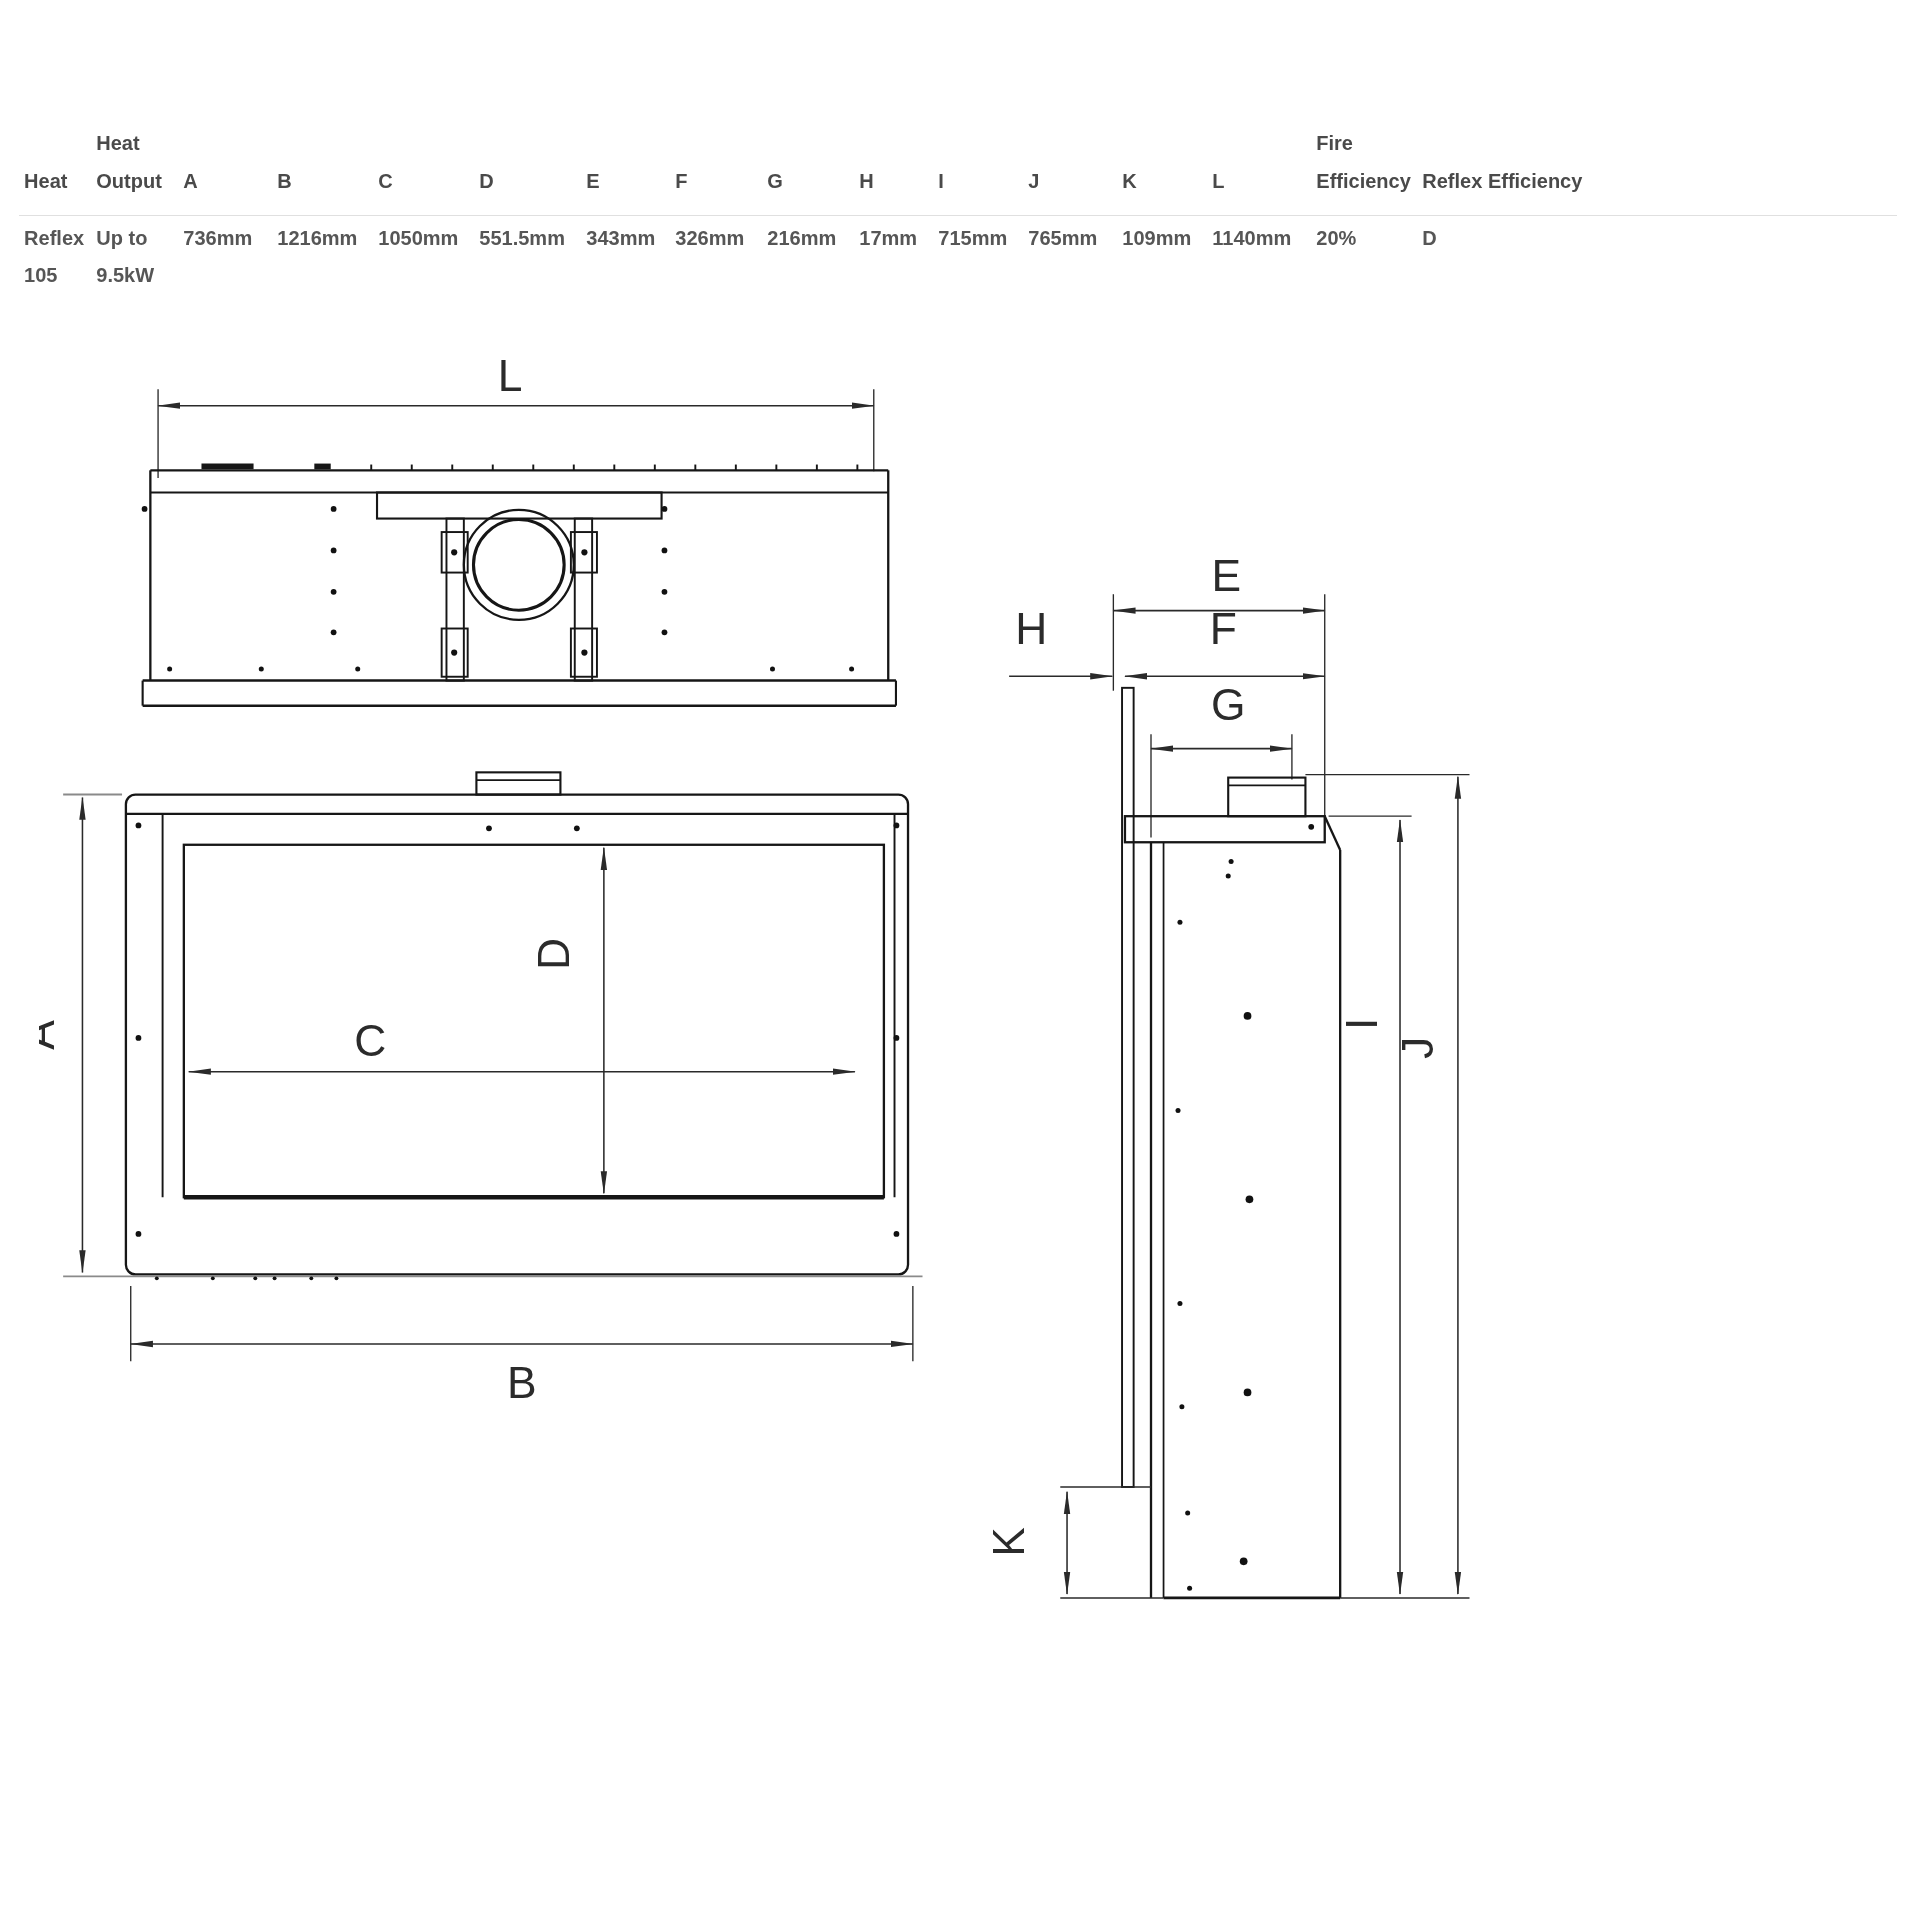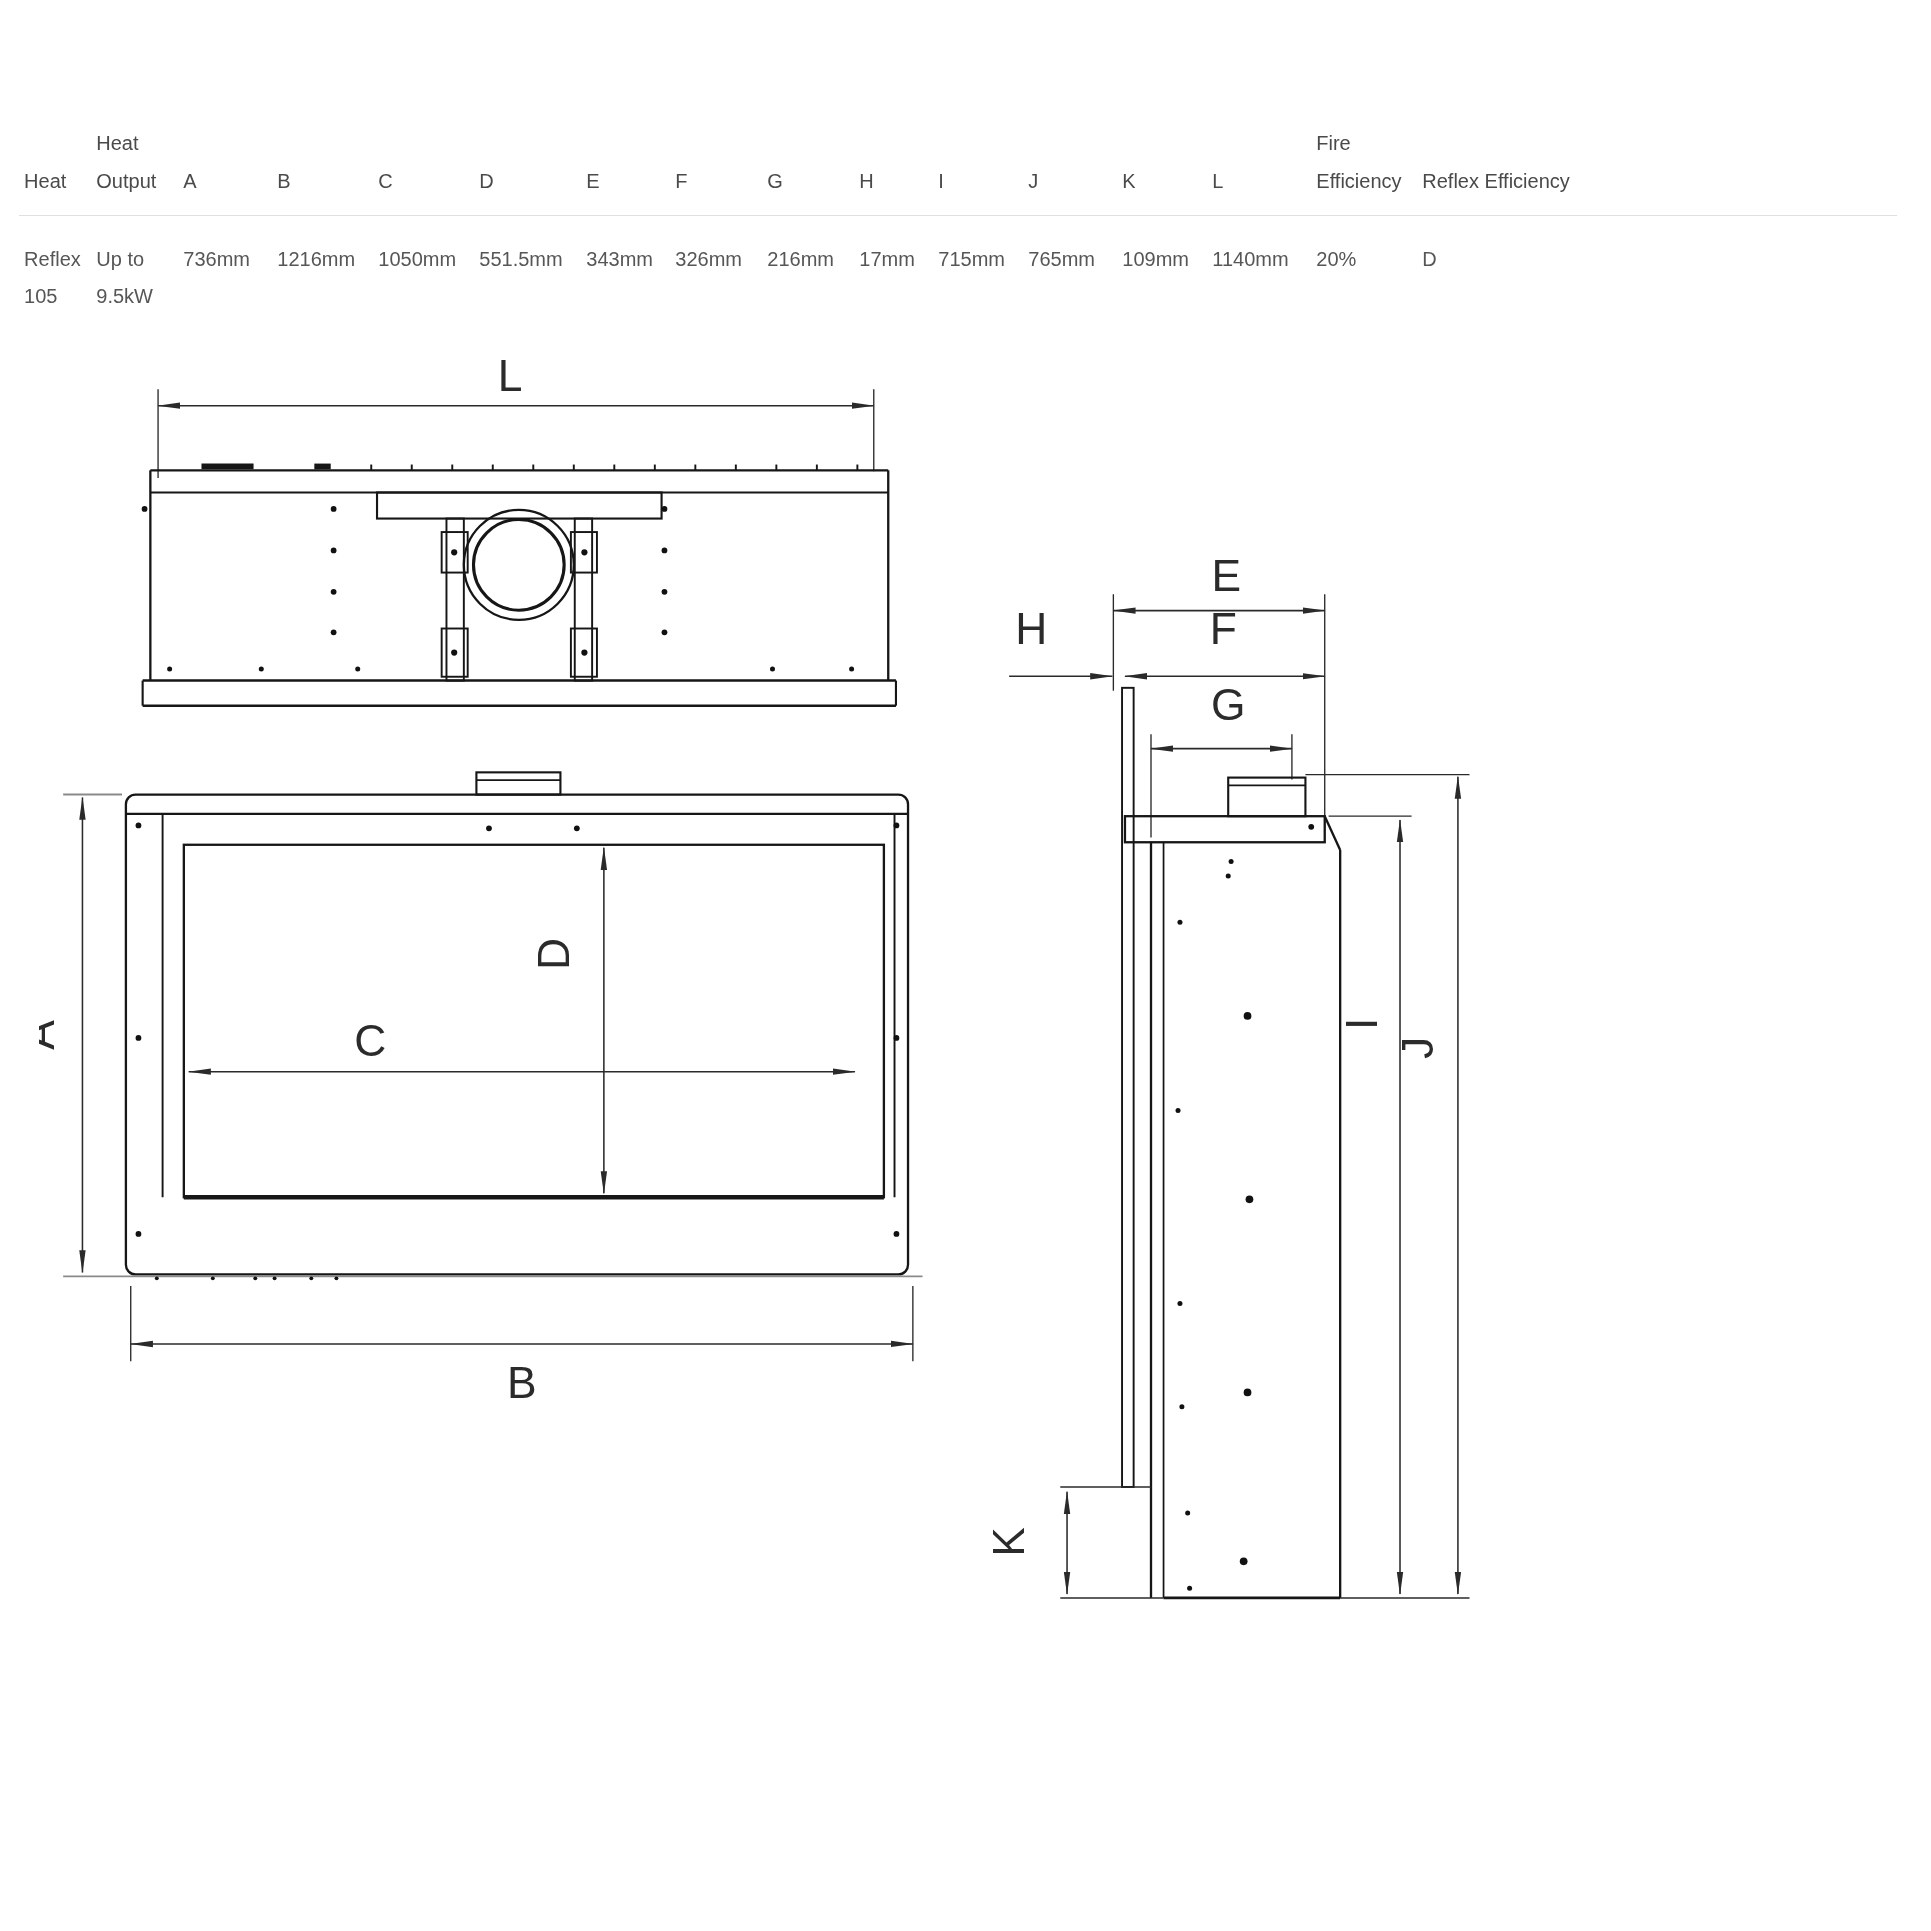--- a/index.html
+++ b/index.html
@@ -1,23 +1,23 @@
 <!DOCTYPE html>
 <html><head>
 <meta charset="utf-8">
 <style>
   html,body { margin:0; padding:0; }
   body { font-family:"Liberation Sans", sans-serif; background:#ffffff; }
   .screen { position:relative; width:1931px; height:1931px; background:#fff; overflow:hidden; }
 
   
   .spec-table { position:absolute; left:19.3px; top:124px; width:1878px; border-collapse:collapse; table-layout:fixed; }
-  .spec-table th, .spec-table td { text-align:left; padding:0 7.7px 0 0; font-weight:400; }
+  .spec-table th, .spec-table td { text-align:left; padding:0 7.7px 0 0; font-weight:700; }
   .spec-table thead th { font-size:20px; color:#4a4a4a; line-height:38px; vertical-align:bottom; padding-bottom:14.5px; border-bottom:1px solid #e0e0e0; }
-  .spec-table tbody td { font-size:20px; color:#565656; line-height:37px; vertical-align:top; padding-top:25px; }
+  .spec-table tbody td { font-size:20px; color:#565656; line-height:37px; vertical-align:top; padding-top:4px; }
   .spec-table .c0 { padding-left:4.8px; }
 
   
   svg { position:absolute; }
   .drawline   { stroke:#161616; fill:none; }
   .dim        { stroke:#2a2a2a; stroke-width:1.6; fill:none; }
   .ext        { stroke:#2a2a2a; stroke-width:1.4; fill:none; }
   .grayline   { stroke:#8a8a8a; stroke-width:2; fill:none; }
   .dot        { fill:#111; stroke:none; }
   .dimlabel   { font-family:"Liberation Sans", sans-serif; font-size:46px; fill:#2b2b2b; }

